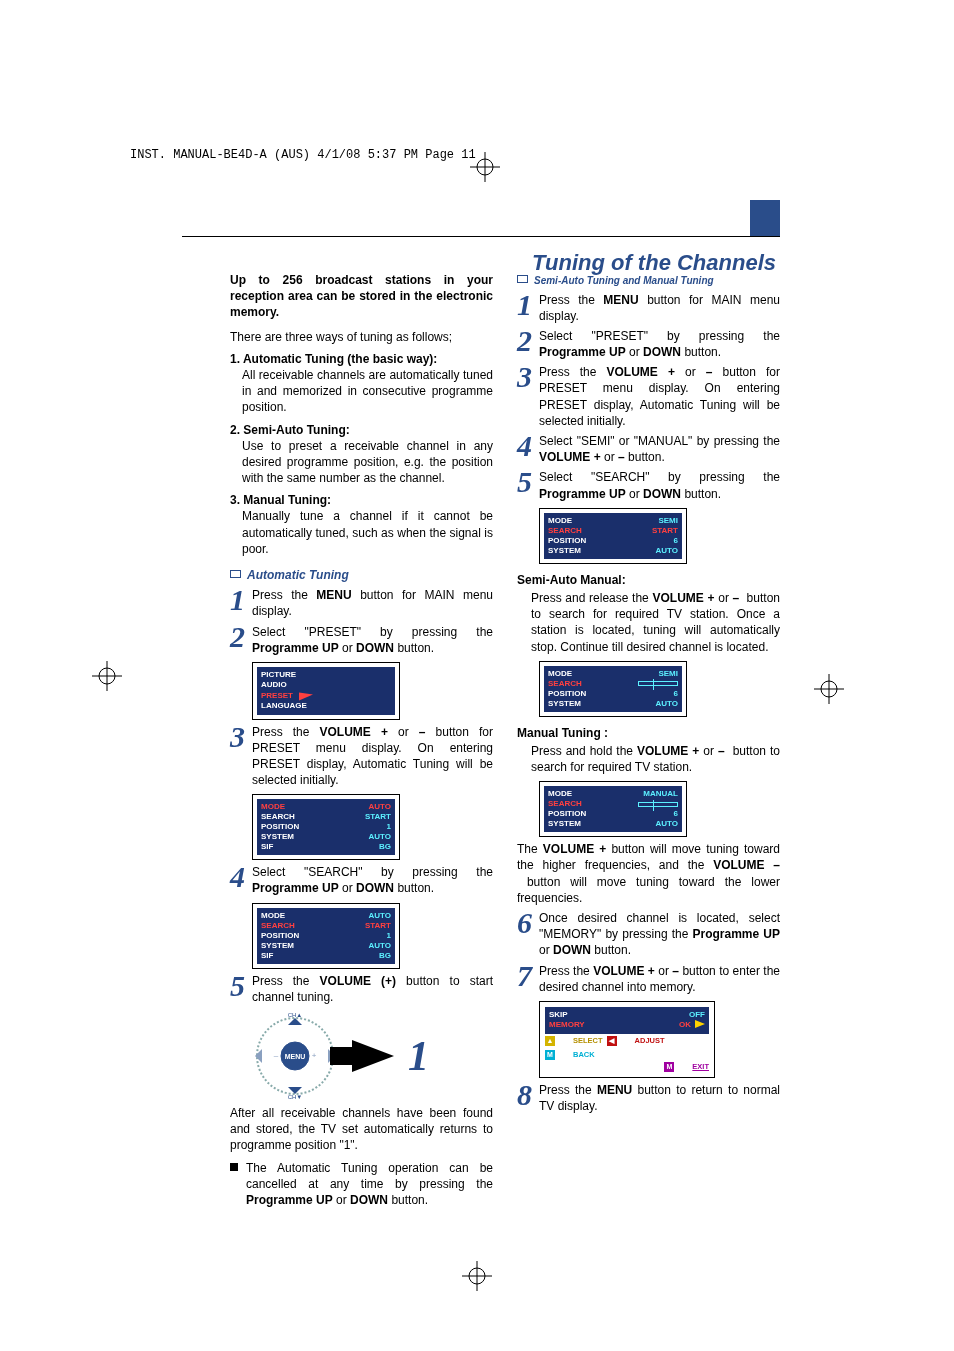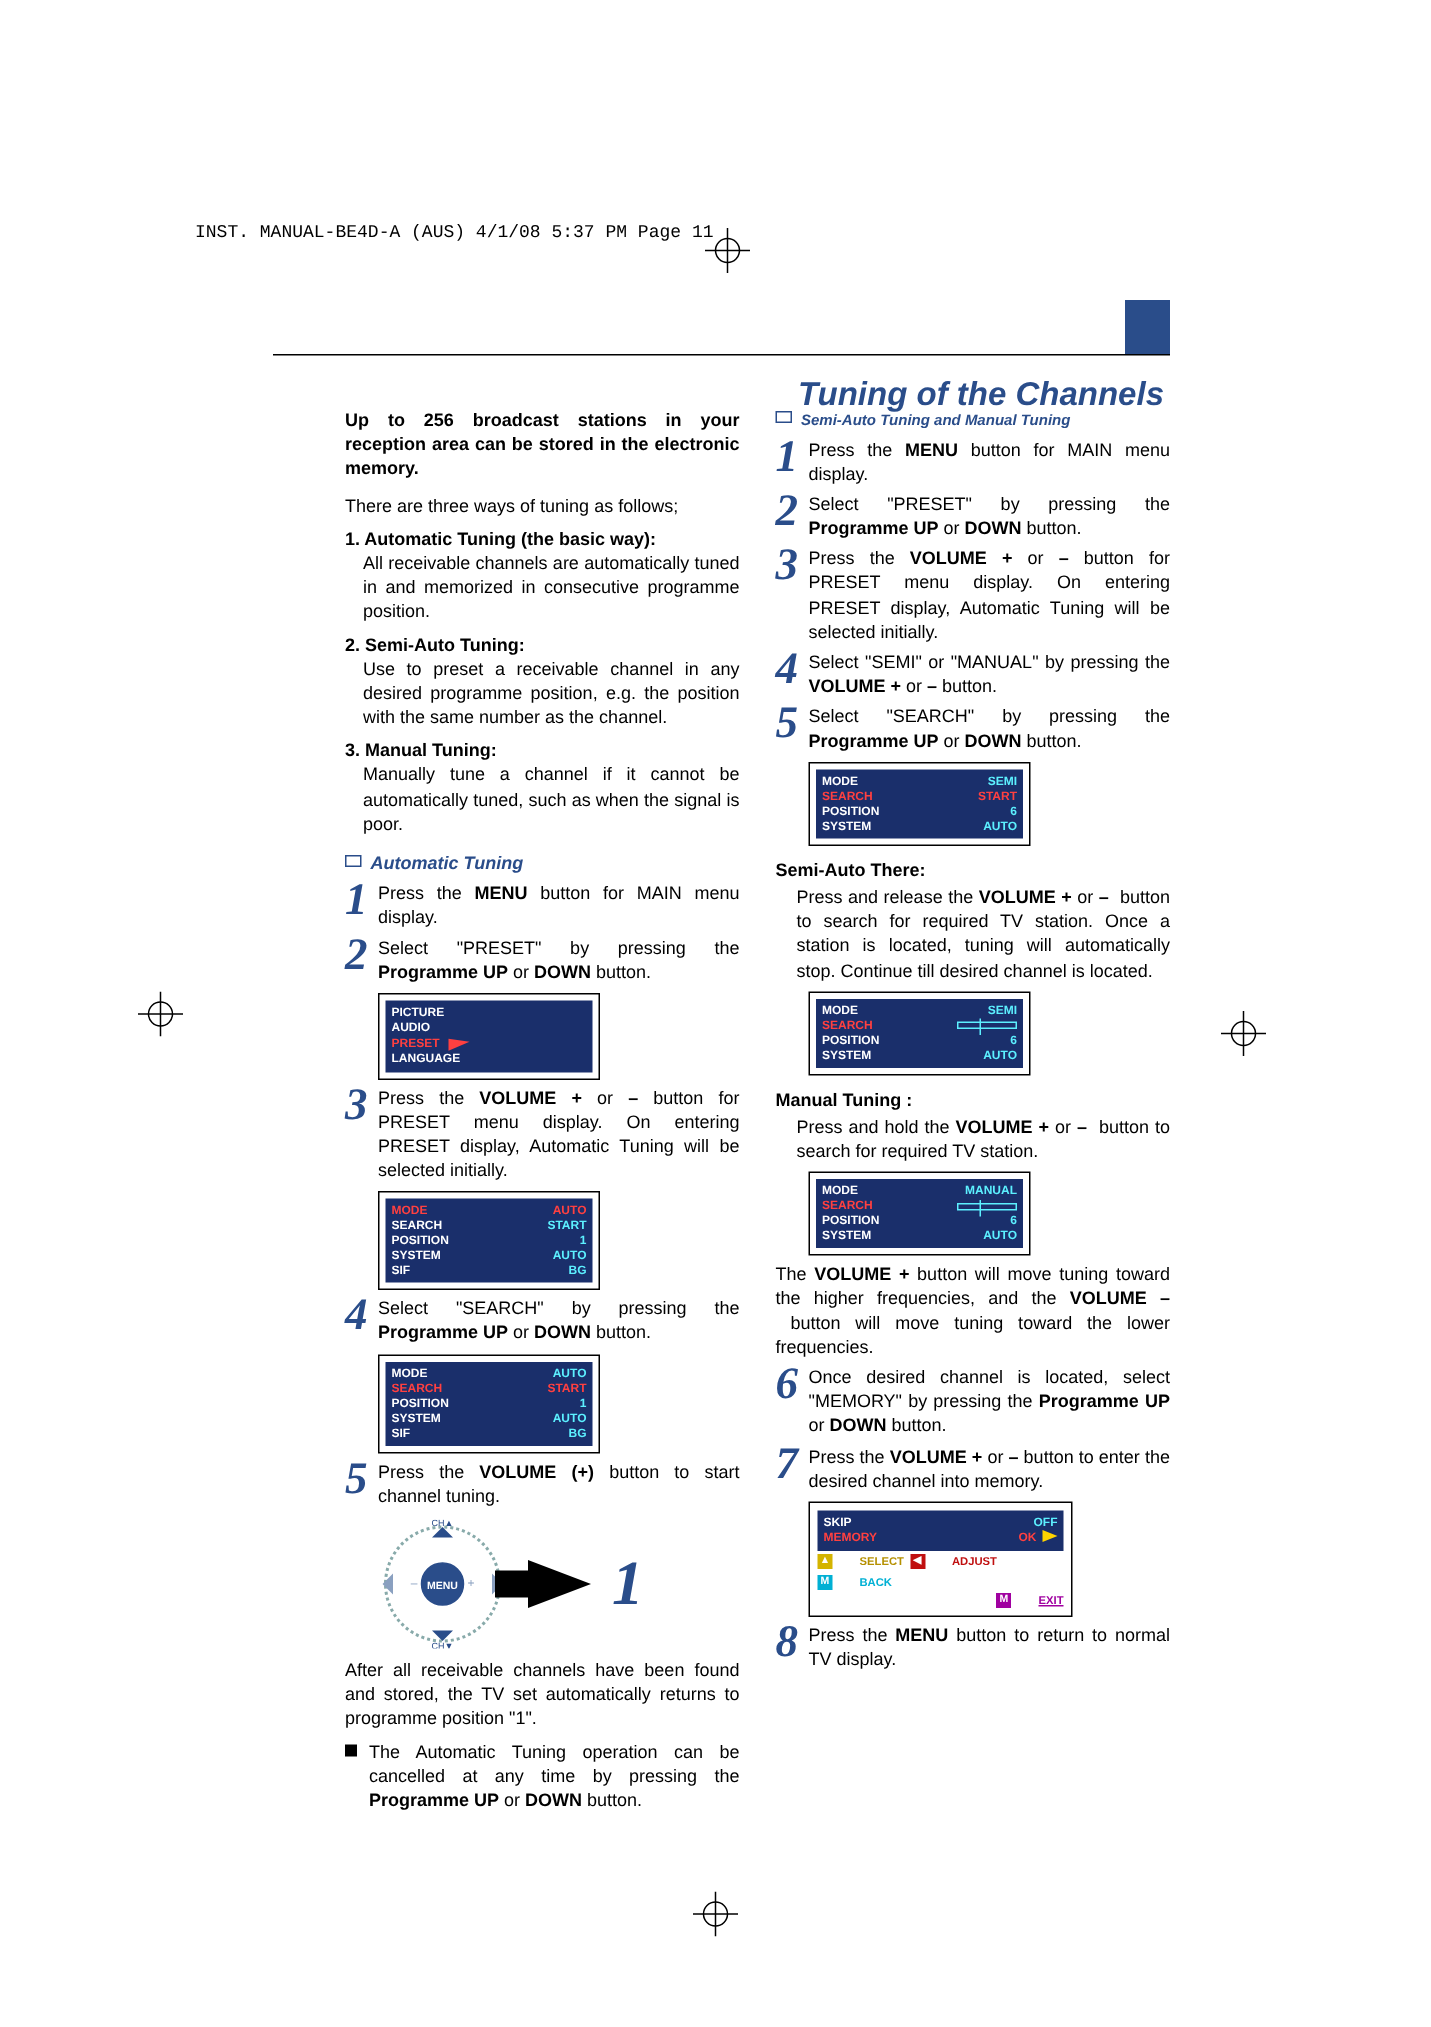--- a/index.html
+++ b/index.html
@@ -414,21 +414,21 @@
             <span class="l">POSITION</span>
             <span class="r">6</span>
           </div>
         <div class="osd-row">
             <span class="l">SYSTEM</span>
             <span class="r">AUTO</span>
           </div>
       </div>
     </div>
 
-    <div class="sub-head">Semi-Auto There:</div>
+    <div class="sub-head">Semi-Auto Manual:</div>
     <div class="sub-body">Press and release the <b>VOLUME +</b> or <b>–</b> &nbsp;button to search for required TV station. Once a station is located, tuning will automatically stop. Continue till desired channel is located.</div>
 
     <div class="osd">
       <div class="osd-inner">
         <div class="osd-row">
             <span class="l">MODE</span>
             <span class="r">SEMI</span>
           </div>
         <div class="osd-row sel">
             <span class="l">SEARCH</span>

